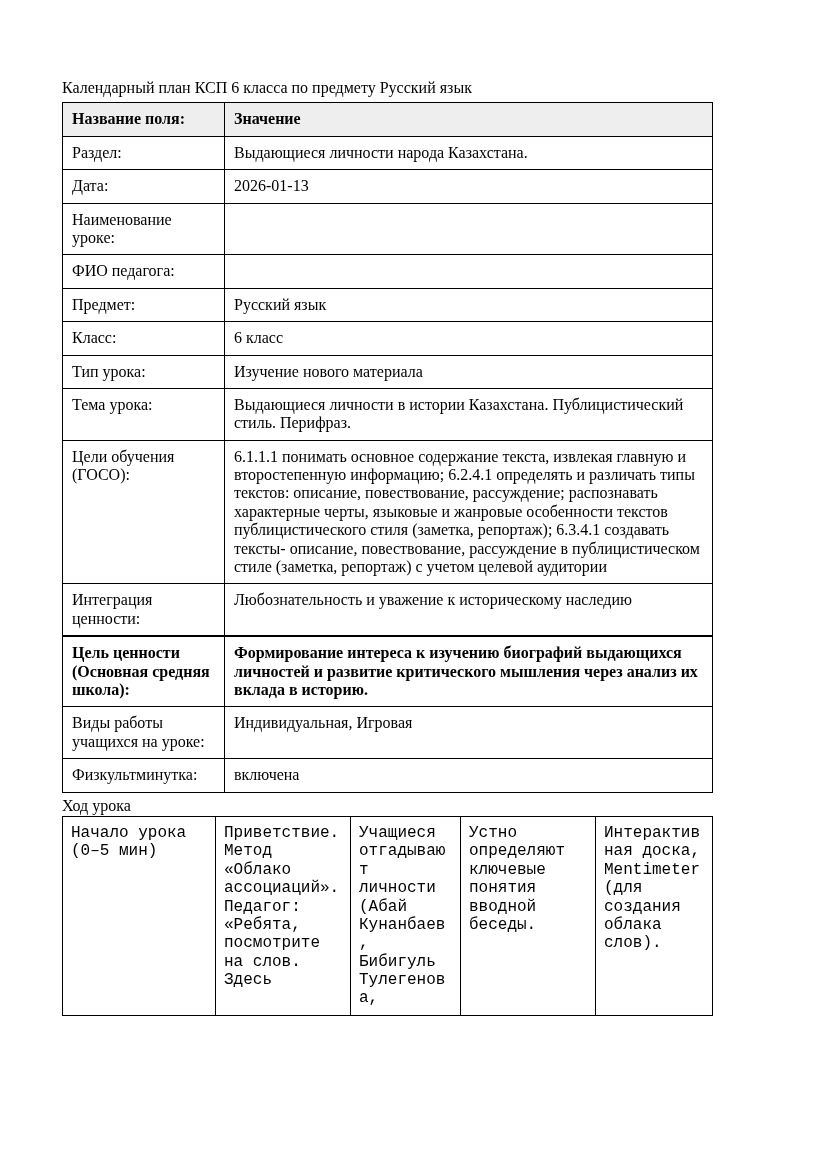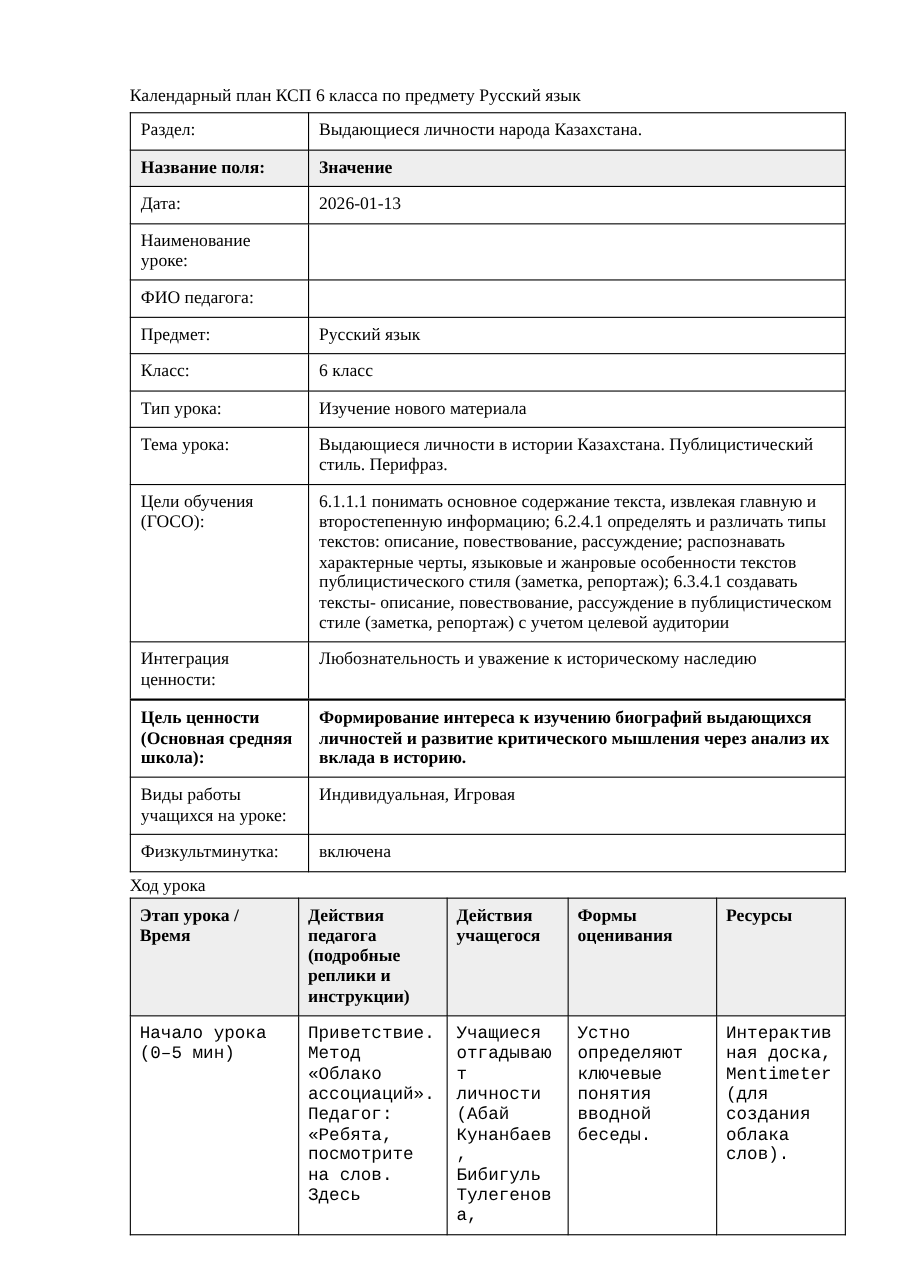--- a/index.html
+++ b/index.html
@@ -1,21 +1,21 @@
 <!DOCTYPE html>
 <html lang="ru" style="--header-bg: #eeeeee; --border: #000000; --text: #000000;"><head>
 <meta charset="utf-8">
 <style>
   html, body { margin: 0; padding: 0; background: #ffffff; }
   .page {
     position: relative;
     width: 827px;
     height: 1170px;
     box-sizing: border-box;
-    padding: 79px 59px 0 118px;
+    padding: 79px 59px 0 62px;
     background: #ffffff;
     color: var(--text, #000000);
     font-family: "Liberation Serif", "DejaVu Serif", serif;
     font-size: 16px;
     line-height: 1.15;
   }
   .doc-title { margin: 0 0 5px 0; }
   table.doc-table {
     border-collapse: collapse;
     table-layout: fixed;
@@ -54,26 +54,26 @@
 
   <div class="doc-title">Календарный план КСП 6 класса по предмету Русский язык</div>
 
   <table class="doc-table info-table">
     <colgroup>
         <col class="c-label">
         <col class="c-value">
       </colgroup>
     <tbody>
       <tr>
+        <th>Название поля:</th>
+        <th>Значение</th>
+      </tr>
+      <tr>
         <td>Раздел:</td>
         <td>Выдающиеся личности народа Казахстана.</td>
-      </tr>
-      <tr>
-        <th>Название поля:</th>
-        <th>Значение</th>
       </tr>
       <tr>
         <td>Дата:</td>
         <td>2026-01-13</td>
       </tr>
       <tr>
         <td>Наименование уроке:</td>
         <td></td>
       </tr>
       <tr>
@@ -123,27 +123,20 @@
 
   <table class="doc-table lesson-table">
     <colgroup>
         <col class="c1">
         <col class="c2">
         <col class="c3">
         <col class="c4">
         <col class="c5">
       </colgroup>
     <tbody>
-      <tr>
-        <th>Этап урока / Время</th>
-        <th>Действия педагога (подробные реплики и инструкции)</th>
-        <th>Действия учащегося</th>
-        <th>Формы оценивания</th>
-        <th>Ресурсы</th>
-      </tr>
       <tr class="lesson-row">
         <td>Начало урока (0–5 мин)</td>
         <td>Приветствие. Метод «Облако ассоциаций». Педагог: «Ребята, посмотрите на слов. Здесь</td>
         <td>Учащиеся отгадывают личности (Абай Кунанбаев, Бибигуль Тулегенова,</td>
         <td>Устно определяют ключевые понятия вводной беседы.</td>
         <td>Интерактивная доска, Mentimeter (для создания облака слов).</td>
       </tr>
     </tbody>
   </table>
 

